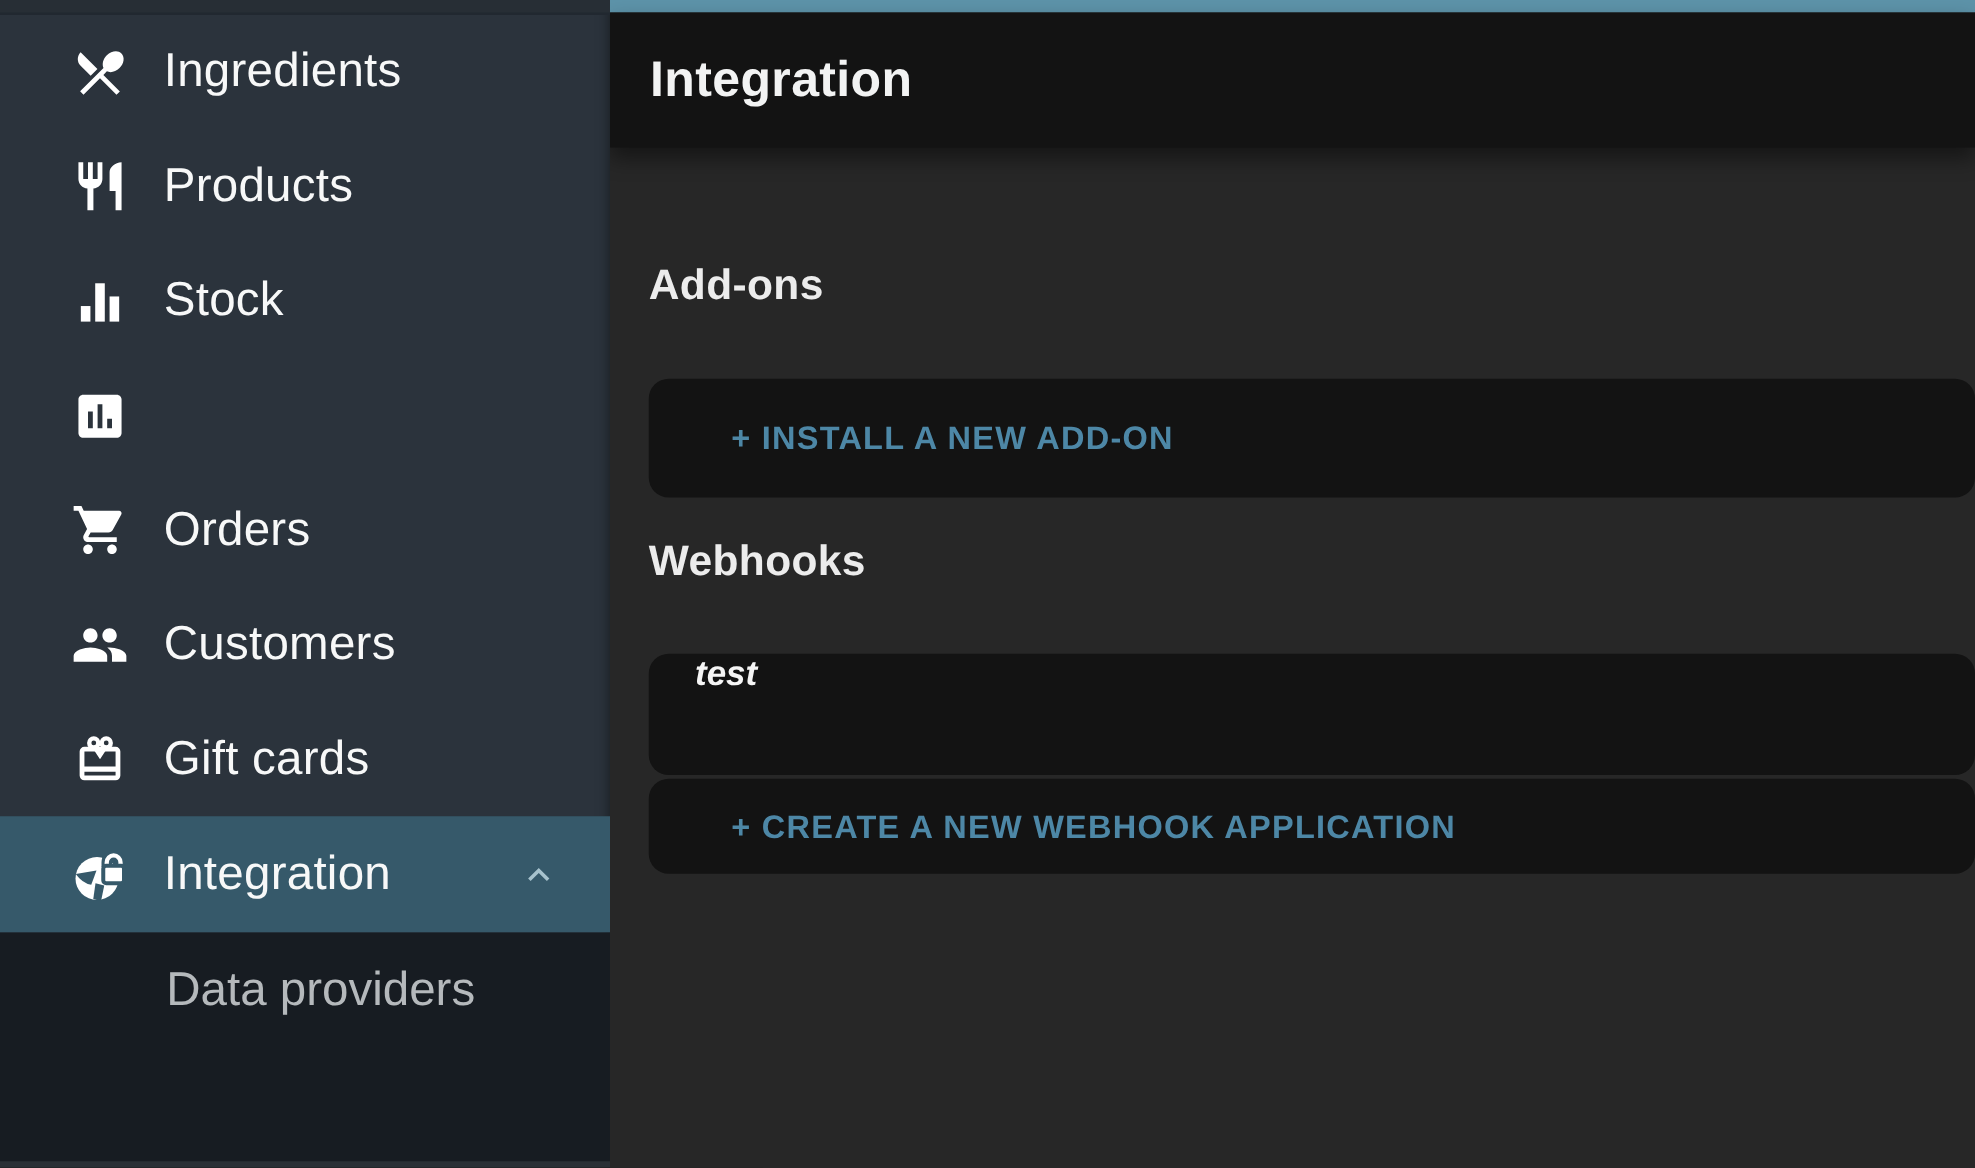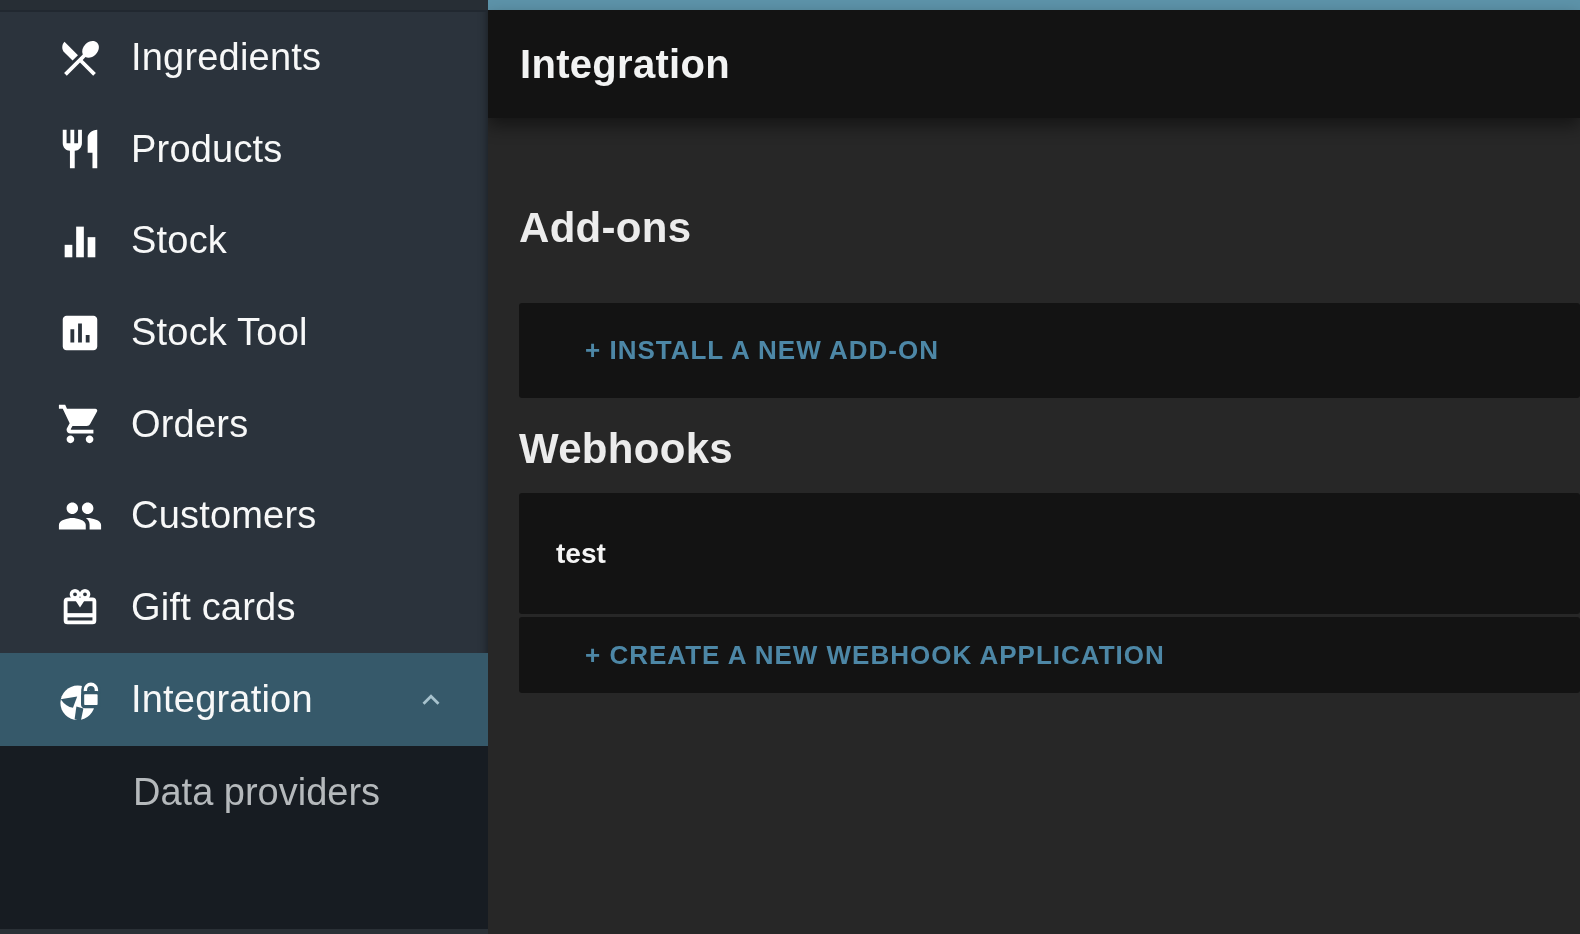--- a/index.html
+++ b/index.html
@@ -61,32 +61,32 @@
     display:flex; align-items:center; padding-left:32px;
     box-shadow:0 8px 16px rgba(0,0,0,.45);
     position:relative; z-index:2;
   }
   .page-title {
     color:#f2f3f3; font-size:40px; font-weight:600; letter-spacing:.3px;
   }
   .content { flex:1; background:#272727; padding-left:31px; overflow:hidden; }
 
   .section-heading {
-    margin:0; color:#ececec; font-size:42px; font-weight:600;
+    margin:0; color:#ececec; font-size:34px; font-weight:600;
     line-height:34px; letter-spacing:.3px;
   }
   #addons-heading { padding-top:93px; }
   #webhooks-heading { margin-top:34px; }
 
   .card {
-    background:#131313; border-radius:3px;
-    display:flex; align-items:center;
+    background:#131313; border-radius:16px;
+    display:flex; 
   }
   .card-install { margin-top:58px; height:95px; }
-  .card-webhook { margin-top:27px; height:121px; padding-left:37px; }
+  .card-webhook { margin-top:57px; height:97px; padding-left:37px;font-style:italic; }
   .card-create  { margin-top:3px;  height:76px; }
 
   .link-button {
     color:#4d87a6; font-size:26px; font-weight:600;
     letter-spacing:1px; padding-left:66px;
     cursor:pointer; white-space:nowrap;
     background:none; border:none; font-family:inherit;
   }
   .card-webhook .webhook-name {
     color:#f5f5f5; font-size:28px; font-weight:600;
@@ -126,21 +126,20 @@
     </span>
     <span class="nav-label">Stock</span>
   </div>
 
   <div class="nav-item">
     <span class="nav-icon">
       <svg width="46" height="46" viewBox="0 0 24 24" fill="#ffffff">
           <path d="M19 3H5c-1.1 0-2 .9-2 2v14c0 1.1.9 2 2 2h14c1.1 0 2-.9 2-2V5c0-1.1-.9-2-2-2zM9 17H7v-7h2v7zm4 0h-2V7h2v10zm4 0h-2v-4h2v4z"></path>
         </svg>
     </span>
-    <span class="nav-label">Stock Tool</span>
   </div>
 
   <div class="nav-item">
     <span class="nav-icon">
       <svg width="46" height="46" viewBox="0 0 24 24" fill="#ffffff">
           <path d="M7 18c-1.1 0-1.99.9-1.99 2S5.9 22 7 22s2-.9 2-2-.9-2-2-2zM1 2v2h2l3.6 7.59-1.35 2.45c-.16.28-.25.61-.25.96 0 1.1.9 2 2 2h12v-2H7.42c-.14 0-.25-.11-.25-.25l.03-.12.9-1.63h7.45c.75 0 1.41-.41 1.75-1.03l3.58-6.49c.08-.14.12-.31.12-.48 0-.55-.45-1-1-1H5.21l-.94-2H1zm16 16c-1.1 0-1.99.9-1.99 2s.89 2 1.99 2 2-.9 2-2-.9-2-2-2z"></path>
         </svg>
     </span>
     <span class="nav-label">Orders</span>
   </div>

